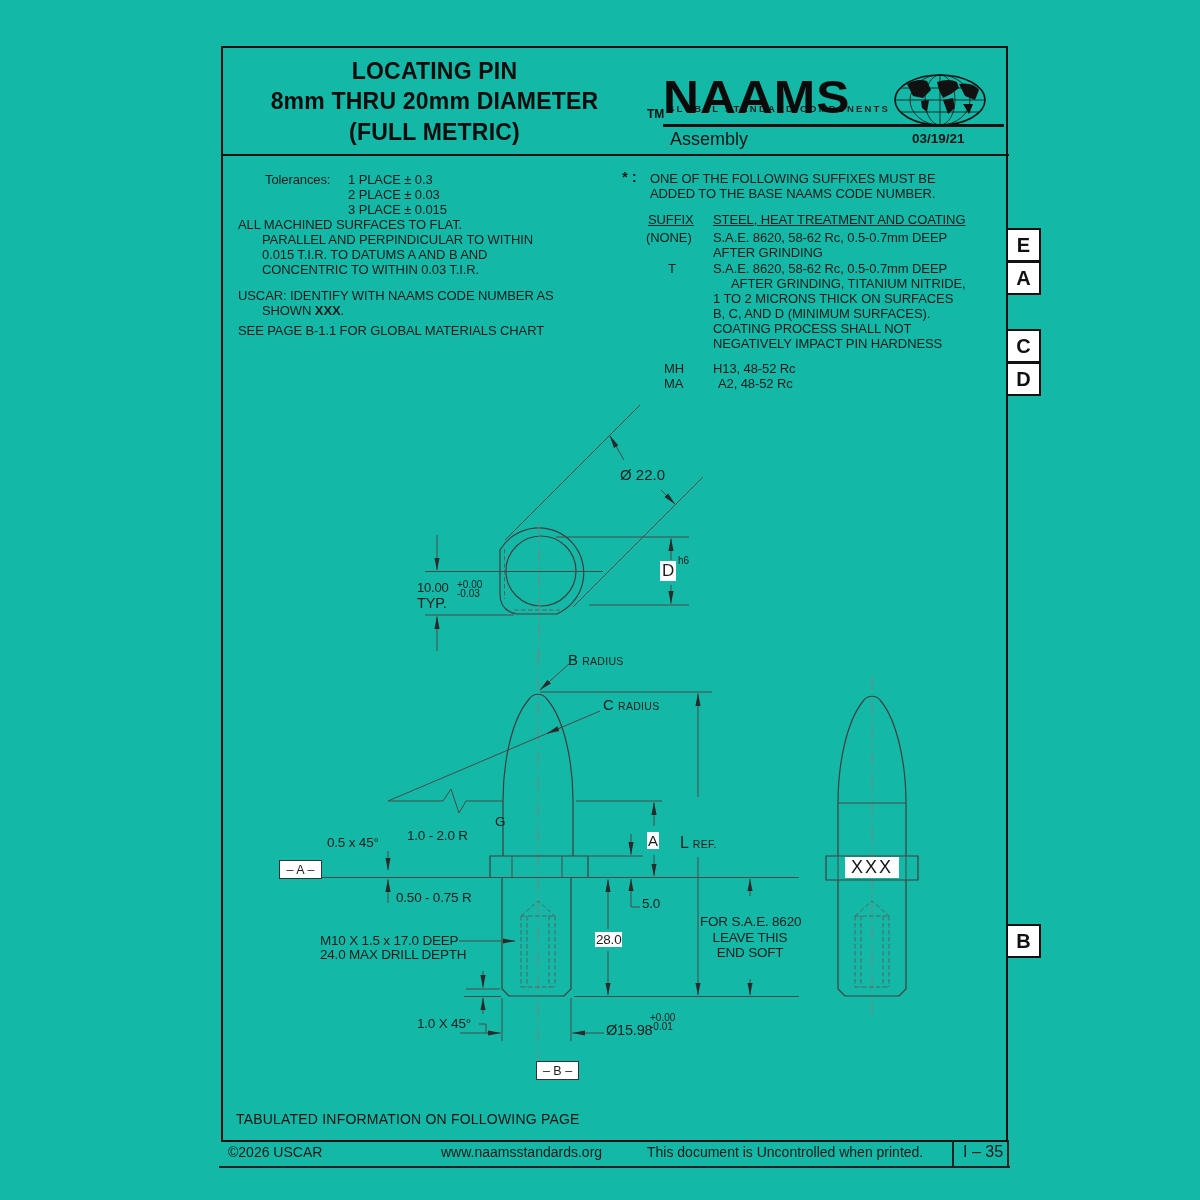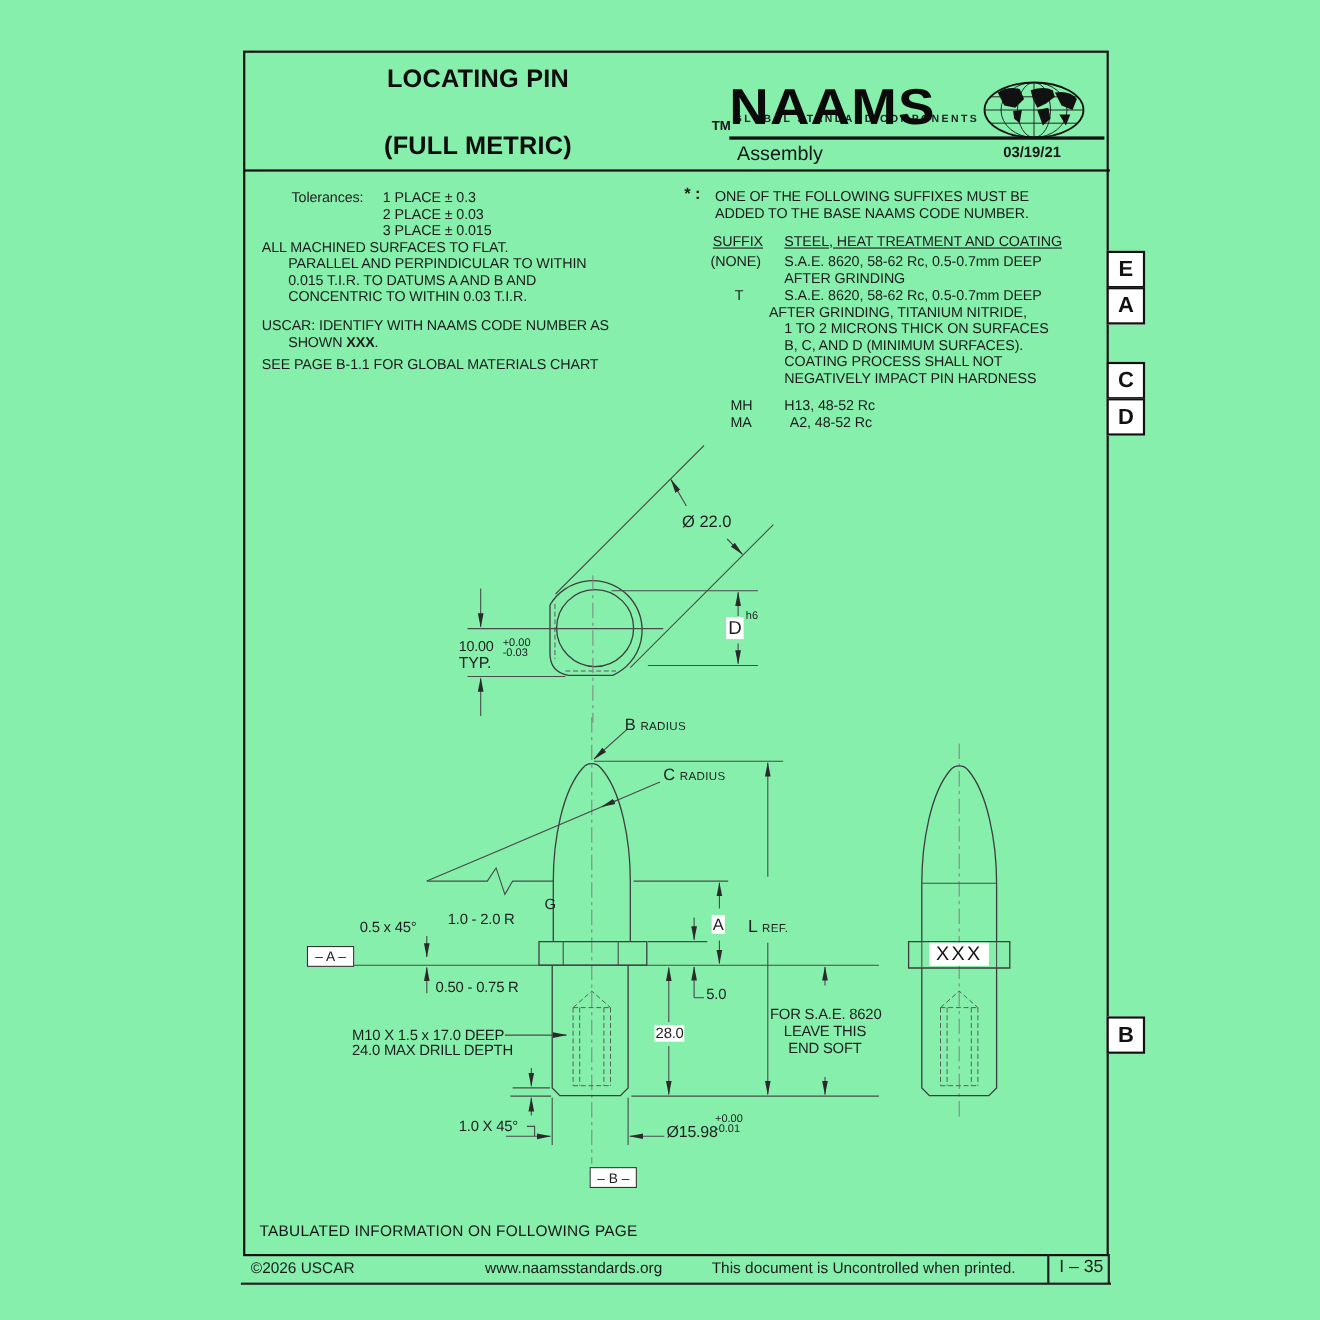--- a/index.html
+++ b/index.html
@@ -1,16 +1,16 @@
 <!DOCTYPE html>
 <html><head>
 <meta charset="utf-8">
 <style>
   html,body{margin:0;padding:0;background:#fff;}
-  .page{position:relative;width:1200px;height:1200px;background:#86efac;
+  .page{position:relative;width:1200px;height:1200px;background:#14b8a6;
         font-family:"Liberation Sans",sans-serif;color:#1b1b1b;overflow:hidden;}
   .abs{position:absolute;white-space:nowrap;}
   .frame{position:absolute;left:221px;top:46px;width:783px;height:1092px;border:2.5px solid #111;}
   .hdr-sep{position:absolute;left:221px;top:154px;width:788px;height:2px;background:#111;}
   .title-line{position:absolute;left:232px;width:405px;text-align:center;
               font-weight:bold;font-size:23px;letter-spacing:.2px;color:#0d0d0d;}
   .tagline{font-size:9.5px;font-weight:bold;letter-spacing:2.2px;color:#222;margin-top:40px;}
   .brand{font-size:46px;font-weight:bold;letter-spacing:1px;color:#0a0a0a;
          transform:scaleX(1.08);transform-origin:left top;line-height:1;}
   .brand-tm{font-size:12px;font-weight:bold;color:#111;}
@@ -157,20 +157,21 @@
       <path d="M50,26 L60,24 L62,34 L55,40 Z" fill="#111"></path>
       <path d="M66,10 Q80,8 86,16 L82,26 L72,22 Z" fill="#111"></path>
       <path d="M70,30 L80,30 L76,40 Z" fill="#111"></path>
     </g>
   </svg>
 
   <div class="frame"></div>
   <div class="hdr-sep"></div>
 
   <div class="title-line" style="top:58px">LOCATING PIN</div>
+  <div class="title-line" style="top:88px">8mm THRU 20mm DIAMETER</div>
   <div class="title-line" style="top:119px">(FULL METRIC)</div>
 
   <div class="abs tagline" style="left:667px;top:63px">GLOBAL STANDARD COMPONENTS</div>
   <div class="abs brand-tm" style="left:647px;top:107px">TM</div>
   <div class="abs brand" style="left:663px;top:74px">NAAMS</div>
   <div class="brand-rule"></div>
   <div class="abs brand-sub" style="left:670px;top:129px">Assembly</div>
   <div class="abs brand-date" style="left:912px;top:131px">03/19/21</div>
 
   <div class="abs note" style="left:265px;top:172px">Tolerances:</div>
@@ -190,21 +191,21 @@
   <div class="abs note" style="left:650px;top:186px">ADDED TO THE BASE NAAMS CODE NUMBER.</div>
   <div class="abs note uline" style="left:648px;top:212px">SUFFIX</div>
   <div class="abs note uline" style="left:713px;top:212px">STEEL, HEAT TREATMENT AND COATING</div>
 
   <div class="abs note" style="left:646px;top:230px">(NONE)</div>
   <div class="abs note" style="left:713px;top:230px">S.A.E. 8620, 58-62 Rc, 0.5-0.7mm DEEP</div>
   <div class="abs note" style="left:713px;top:245px">AFTER GRINDING</div>
 
   <div class="abs note" style="left:668px;top:261px">T</div>
   <div class="abs note" style="left:713px;top:261px">S.A.E. 8620, 58-62 Rc, 0.5-0.7mm DEEP</div>
-  <div class="abs note" style="left:699px;top:276px">AFTER GRINDING, TITANIUM NITRIDE,</div>
+  <div class="abs note" style="left:731px;top:276px">AFTER GRINDING, TITANIUM NITRIDE,</div>
   <div class="abs note" style="left:713px;top:291px">1 TO 2 MICRONS THICK ON SURFACES</div>
   <div class="abs note" style="left:713px;top:306px">B, C, AND D (MINIMUM SURFACES).</div>
   <div class="abs note" style="left:713px;top:321px">COATING PROCESS SHALL NOT</div>
   <div class="abs note" style="left:713px;top:336px">NEGATIVELY IMPACT PIN HARDNESS</div>
 
   <div class="abs note" style="left:664px;top:361px">MH</div>
   <div class="abs note" style="left:713px;top:361px">H13, 48-52 Rc</div>
   <div class="abs note" style="left:664px;top:376px">MA</div>
   <div class="abs note" style="left:718px;top:376px">A2, 48-52 Rc</div>
 

